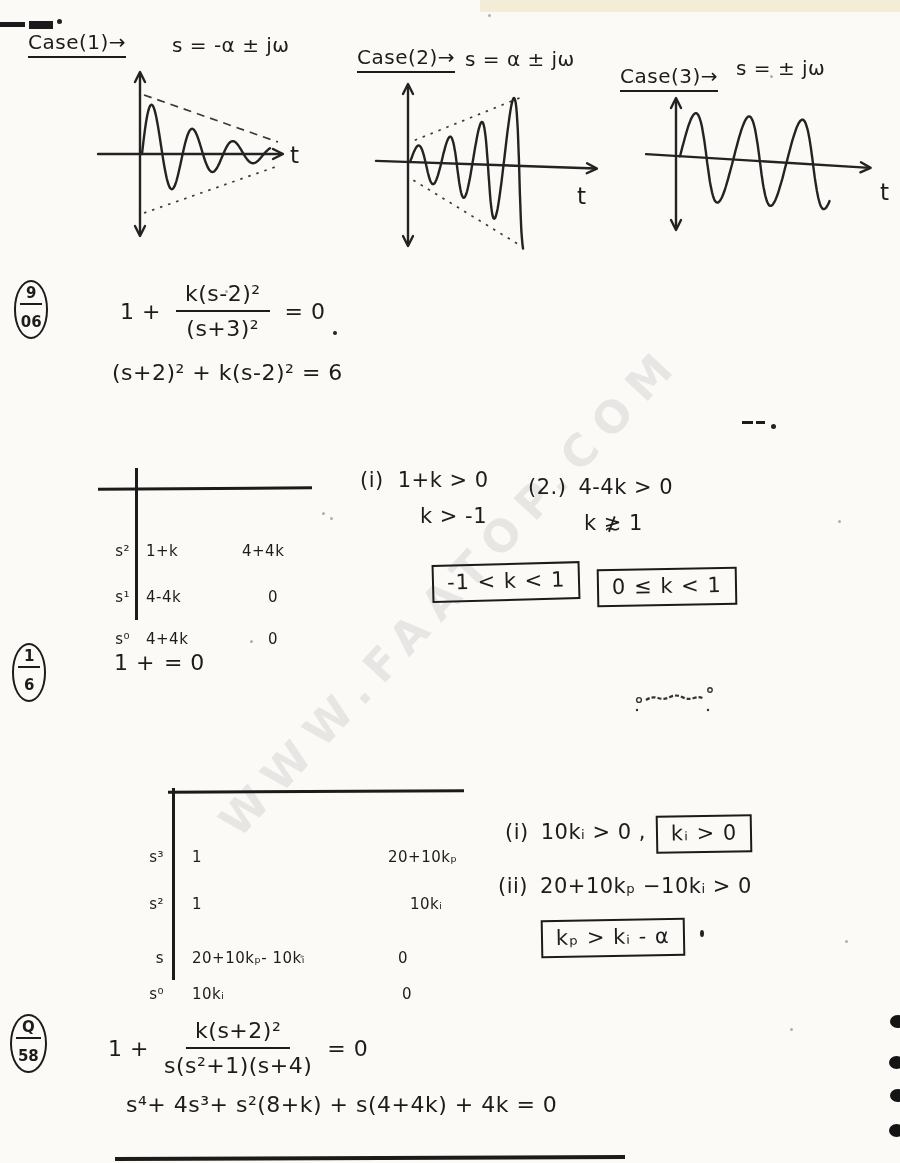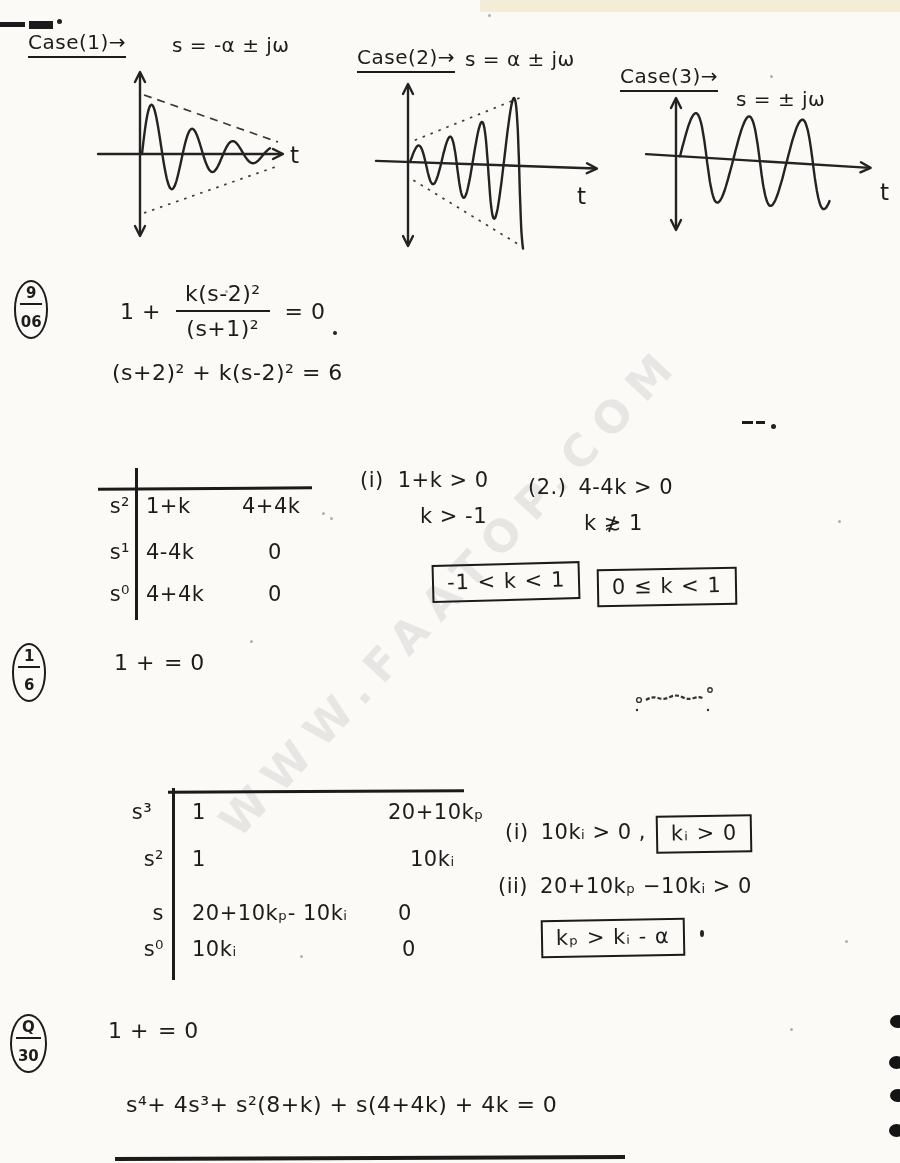--- a/index.html
+++ b/index.html
@@ -22,21 +22,21 @@
     padding:3px 4px 5px;font-size:15px;font-weight:bold;line-height:1.15;
     background:transparent;
   }
   .qmark .qt{border-bottom:2px solid #1c1c1c;padding:0 6px 1px;}
   .qmark .qb{padding-top:9px;}
   .resbox{
     position:absolute;border:2.6px solid #1b1b1b;padding:4px 13px 6px;
     font-size:21px;letter-spacing:1px;white-space:nowrap;background:transparent;
   }
   .tline{position:absolute;background:#1b1b1b;}
-  .routh-row{position:absolute;display:flex;align-items:baseline;font-size:21px;letter-spacing:.5px;white-space:nowrap;}
+  .routh-row{position:absolute;display:flex;align-items:baseline;font-size:15px;letter-spacing:.5px;white-space:nowrap;margin-top:48px;}
   .rl{display:inline-block;text-align:right;}
   .speck{position:absolute;width:3px;height:3px;border-radius:50%;background:rgba(40,40,40,.35);}
   .blot{position:absolute;width:15px;height:13px;border-radius:50%;background:#141414;}
   .wm{
     position:absolute;left:130px;top:330px;width:640px;height:520px;
     display:flex;align-items:center;justify-content:center;pointer-events:none;
   }
   .wm span{
     transform:rotate(-47deg);font-size:44px;font-weight:bold;letter-spacing:13px;
     color:rgba(90,90,90,0.12);white-space:nowrap;
@@ -86,21 +86,21 @@
       <line class="ink" x1="4" y1="86" x2="224" y2="86"></line>
       <path class="ink" d="M215,81 L225,86 L215,91"></path>
       <line class="env" x1="42" y1="64" x2="150" y2="16" stroke-dasharray="2.5 6"></line>
       <line class="env" x1="42" y1="104" x2="152" y2="166" stroke-dasharray="2.5 6"></line>
       <polyline class="ink wave" points="38.0,86.0 38.7,83.8 39.5,81.6 40.2,79.4 40.9,77.4 41.6,75.4 42.4,73.7 43.1,72.2 43.8,71.0 44.5,70.0 45.3,69.4 46.0,69.1 46.7,69.2 47.4,69.7 48.1,70.5 48.9,71.7 49.6,73.2 50.3,75.0 51.0,77.1 51.8,79.4 52.5,81.9 53.2,84.6 54.0,87.4 54.7,90.2 55.4,92.9 56.1,95.6 56.9,98.1 57.6,100.4 58.3,102.5 59.0,104.2 59.8,105.6 60.5,106.6 61.2,107.2 61.9,107.3 62.6,106.9 63.4,106.1 64.1,104.9 64.8,103.2 65.5,101.1 66.3,98.6 67.0,95.8 67.7,92.8 68.5,89.5 69.2,86.0 69.9,82.5 70.6,79.0 71.3,75.6 72.1,72.3 72.8,69.2 73.5,66.5 74.3,64.1 75.0,62.1 75.7,60.6 76.4,59.6 77.2,59.2 77.9,59.3 78.6,60.0 79.3,61.3 80.0,63.2 80.8,65.6 81.5,68.5 82.2,71.8 83.0,75.5 83.7,79.5 84.4,83.7 85.1,88.1 85.8,92.6 86.6,97.0 87.3,101.2 88.0,105.2 88.8,108.9 89.5,112.2 90.2,114.9 90.9,117.1 91.7,118.7 92.4,119.6 93.1,119.8 93.8,119.3 94.5,118.0 95.3,116.0 96.0,113.4 96.7,110.0 97.4,106.1 98.2,101.7 98.9,96.8 99.6,91.6 100.3,86.1 101.1,80.5 101.8,75.0 102.5,69.5 103.3,64.3 104.0,59.4 104.7,55.0 105.4,51.2 106.2,48.1 106.9,45.7 107.6,44.1 108.3,43.4 109.1,43.6 109.8,44.7 110.5,46.8 111.2,49.7 111.9,53.5 112.7,58.1 113.4,63.4 114.1,69.2 114.8,75.6 115.6,82.3 116.3,89.3 117.0,96.4 117.8,103.3 118.5,110.1 119.2,116.5 119.9,122.3 120.7,127.5 121.4,131.9 122.1,135.4 122.8,137.9 123.6,139.4 124.3,139.7 125.0,138.9 125.7,136.9 126.4,133.8 127.2,129.5 127.9,124.2 128.6,118.0 129.3,111.0 130.1,103.2 130.8,94.9 131.5,86.3 132.3,77.4 133.0,68.6 133.7,59.9 134.4,51.6 135.2,43.9 135.9,36.9 136.6,30.8 137.3,25.8 138.1,22.0 138.8,19.4 139.5,18.3 140.2,18.6 140.9,20.4 141.7,23.6 142.4,28.3 143.1,34.3 143.8,41.5 144.6,49.9 145.3,59.3 146.0,69.4 146.8,80.1 147.5,91.1 148.2,102.3 148.9,113.4 149.7,124.2 150.4,134.3 151.1,143.6 151.8,151.9 152.6,158.9 153.3,164.5 154.0,168.5"></polyline>
     </g>
     <text x="205" y="128">t</text>
   </svg>
 
   <div class="abs hand fs20 underl" style="left:620px;top:64px;">Case(3)→</div>
-  <div class="abs hand fs20" style="left:736px;top:56px;margin-top:31px;">s = ± jω</div>
+  <div class="abs hand fs20" style="left:736px;top:56px;">s = ± jω</div>
   <svg style="left:642px;top:90px;" width="256" height="150" viewBox="0 0 256 150">
     <line class="ink" x1="34" y1="10" x2="34" y2="138"></line>
     <path class="ink" d="M29,18 L34,8 L39,18"></path>
     <path class="ink" d="M29,130 L34,140 L39,130"></path>
     <g transform="rotate(3.5 34 66)">
       <line class="ink" x1="4" y1="66" x2="228" y2="66"></line>
       <path class="ink" d="M219,61 L229,66 L219,71"></path>
       <polyline class="ink wave" points="38.0,66.0 39.0,61.1 39.9,56.2 40.9,51.5 41.8,47.0 42.8,42.6 43.7,38.6 44.6,34.9 45.6,31.7 46.5,28.8 47.5,26.4 48.5,24.5 49.4,23.1 50.4,22.3 51.3,22.0 52.3,22.3 53.2,23.1 54.1,24.4 55.1,26.3 56.0,28.6 57.0,31.4 58.0,34.7 58.9,38.4 59.8,42.4 60.8,46.6 61.8,51.2 62.7,55.9 63.7,60.7 64.6,65.7 65.5,70.6 66.5,75.4 67.5,80.2 68.4,84.7 69.3,89.1 70.3,93.1 71.3,96.8 72.2,100.1 73.2,103.0 74.1,105.4 75.0,107.4 76.0,108.8 76.9,109.7 77.9,110.0 78.8,109.8 79.8,109.0 80.8,107.7 81.7,105.9 82.7,103.6 83.6,100.8 84.6,97.5 85.5,93.9 86.4,89.9 87.4,85.7 88.3,81.1 89.3,76.4 90.3,71.6 91.2,66.7 92.2,61.8 93.1,56.9 94.1,52.2 95.0,47.6 95.9,43.2 96.9,39.2 97.8,35.4 98.8,32.1 99.8,29.2 100.7,26.7 101.7,24.7 102.6,23.3 103.5,22.4 104.5,22.0 105.5,22.2 106.4,22.9 107.3,24.2 108.3,26.0 109.3,28.3 110.2,31.0 111.2,34.2 112.1,37.8 113.0,41.8 114.0,46.0 115.0,50.5 115.9,55.2 116.9,60.1 117.8,65.0 118.8,69.9 119.7,74.8 120.6,79.5 121.6,84.1 122.5,88.5 123.5,92.6 124.5,96.3 125.4,99.7 126.4,102.6 127.3,105.1 128.3,107.1 129.2,108.6 130.1,109.6 131.1,110.0 132.1,109.8 133.0,109.2 133.9,107.9 134.9,106.2 135.9,103.9 136.8,101.2 137.8,98.0 138.7,94.4 139.6,90.5 140.6,86.3 141.6,81.8 142.5,77.1 143.4,72.3 144.4,67.4 145.4,62.5 146.3,57.6 147.3,52.8 148.2,48.2 149.1,43.8 150.1,39.7 151.1,35.9 152.0,32.5 152.9,29.6 153.9,27.0 154.9,25.0 155.8,23.5 156.8,22.5 157.7,22.0 158.6,22.1 159.6,22.8 160.6,24.0 161.5,25.7 162.4,27.9 163.4,30.6 164.4,33.7 165.3,37.3 166.3,41.2 167.2,45.4 168.2,49.9 169.1,54.6 170.1,59.4 171.0,64.3 171.9,69.2 172.9,74.1 173.8,78.9 174.8,83.5 175.8,87.9 176.7,92.0 177.7,95.8 178.6,99.2 179.6,102.2 180.5,104.8 181.4,106.9 182.4,108.4 183.3,109.5 184.3,110.0 185.3,109.9 186.2,109.3 187.2,108.1 188.1,106.4 189.1,104.3 190.0,101.6"></polyline>
     </g>
     <text x="238" y="110">t</text>
@@ -108,21 +108,21 @@
 
   <div class="qmark" style="left:14px;top:280px;">
     <span class="qt">9</span>
     <span class="qb">06</span>
   </div>
 
   <div class="abs hand fs22 eqrow" style="left:120px;top:281px;">
     <span>1 +</span>
     <span class="frac">
       <span class="num">k(s-2)²</span>
-      <span class="den">(s+1)²</span>
+      <span class="den">(s+3)²</span>
     </span>
     <span>= 0</span>
   </div>
   <div class="speck" style="left:333px;top:331px;width:4px;height:4px;background:#222;"></div>
 
   <div class="abs hand fs22" style="left:112px;top:360px;">(s+2)² + k(s-2)² = 6</div>
 
   <div class="tline" style="left:742px;top:421px;width:11px;height:3px;"></div>
   <div class="tline" style="left:756px;top:421px;width:9px;height:3px;"></div>
   <div class="speck" style="left:771px;top:424px;width:5px;height:5px;background:#222;"></div>
@@ -179,21 +179,21 @@
     <path d="M12,14 q6,-4 12,-2 t12,-1 t12,0 t12,1 t10,1" fill="none" stroke="#333" stroke-width="2.2" stroke-dasharray="4 2"></path>
     <circle cx="76" cy="4" r="2.2" fill="none" stroke="#333" stroke-width="1.4"></circle>
     <circle cx="3" cy="24" r="1.2" fill="#333"></circle>
     <circle cx="74" cy="24" r="1.2" fill="#333"></circle>
   </svg>
 
   <div class="abs" style="left:120px;top:785px;width:380px;height:200px;">
     <div class="tline" style="left:48px;top:5px;width:296px;height:2.6px;transform:rotate(-0.3deg);"></div>
     <div class="tline" style="left:52px;top:3px;width:2.6px;height:192px;"></div>
     <div class="routh-row hand" style="left:0;top:15px;">
-      <span class="rl" style="width:44px;text-align:center;">s³</span>
+      <span class="rl" style="width:44px;">s³</span>
       <span style="width:196px;margin-left:28px;">1</span>
       <span>20+10kₚ</span>
     </div>
     <div class="routh-row hand" style="left:0;top:62px;">
       <span class="rl" style="width:44px;">s²</span>
       <span style="width:196px;margin-left:28px;">1</span>
       <span style="margin-left:22px;">10kᵢ</span>
     </div>
     <div class="routh-row hand" style="left:0;top:116px;">
       <span class="rl" style="width:44px;">s</span>
@@ -215,25 +215,29 @@
 
   <div class="abs hand fs21 eqrow" style="left:498px;top:874px;gap:12px;">
     <span>(ii)</span>
     <span>20+10kₚ −10kᵢ &gt; 0</span>
   </div>
   <div class="resbox" style="left:541px;top:919px;transform:rotate(-1deg);">kₚ &gt; kᵢ - α</div>
   <div class="speck" style="left:700px;top:930px;width:4px;height:7px;background:#222;"></div>
 
   <div class="qmark" style="left:10px;top:1014px;">
     <span class="qt">Q</span>
-    <span class="qb">30</span>
+    <span class="qb">58</span>
   </div>
 
   <div class="abs hand fs22 eqrow" style="left:108px;top:1018px;">
     <span>1 +</span>
+    <span class="frac">
+      <span class="num">k(s+2)²</span>
+      <span class="den">s(s²+1)(s+4)</span>
+    </span>
     <span>= 0</span>
   </div>
   <div class="abs hand fs22" style="left:126px;top:1092px;">s⁴+ 4s³+ s²(8+k) + s(4+4k) + 4k = 0</div>
 
   <div class="tline" style="left:115px;top:1156px;width:510px;height:4px;transform:rotate(-0.2deg);"></div>
 
   <div class="blot" style="left:890px;top:1015px;"></div>
   <div class="blot" style="left:889px;top:1056px;"></div>
   <div class="blot" style="left:890px;top:1089px;"></div>
   <div class="blot" style="left:889px;top:1124px;"></div>

